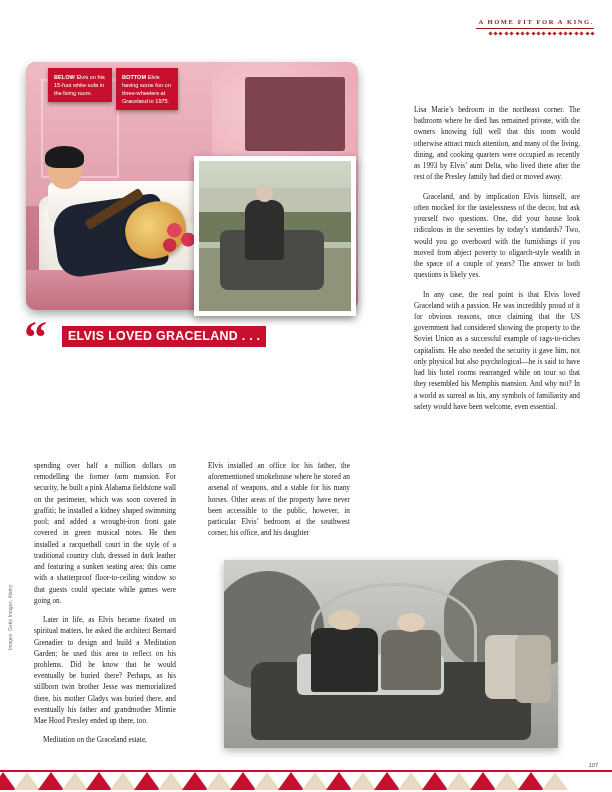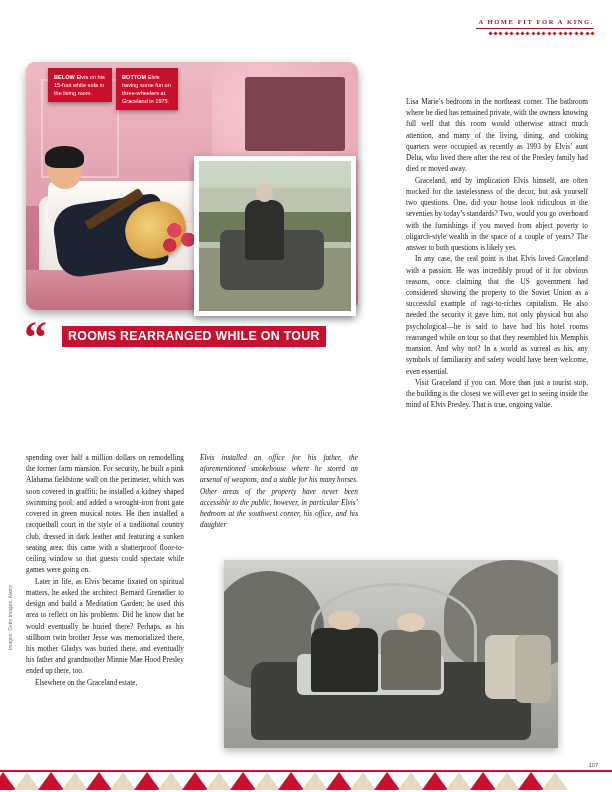--- a/index.html
+++ b/index.html
@@ -183,24 +183,24 @@
     margin-bottom:3px;
   }
 
   
   .col {
     position:absolute;
     font-size:7.3px; line-height:1.54;
     text-align:justify;
     color:#1a1a1a;
   }
-  .col p { margin:0; text-indent:9px; }
+  .col p { margin:8px; text-indent:9px; }
   .col p.first { text-indent:0; }
   .col-1 { left:26px; top:452px; width:158px; }
-  .col-2 { left:200px; top:452px; width:158px;font-style:italic; }
+  .col-2 { left:200px; top:452px; width:158px; }
   .col-3 { left:406px; top:96px; width:182px; }
 
   
   .bot-photo {
     position:absolute; left:224px; top:560px; width:334px; height:188px;
     background:#8f8f8f; overflow:hidden;
     box-shadow:0 3px 8px rgba(0,0,0,.3);
   }
   .bot-photo .bg-sky { position:absolute; inset:0; background:linear-gradient(180deg,#cfcfcb,#9a9a95); }
   .bot-photo .bush-l { position:absolute; left:-4%; top:6%; width:34%; height:62%; background:#6e6e68; border-radius:50% 50% 40% 40%; }
@@ -331,38 +331,37 @@
   <b>BELOW</b>
   <span>Elvis on his 15-foot white sofa in the living room.</span>
 </div>
 <div class="cap two">
   <b>BOTTOM</b>
   <span>Elvis having some fun on three-wheelers at Graceland in 1975.</span>
 </div>
 
 <div class="pullquote">
   <div class="quote-mark">“</div>
-  <div><span class="pq-line">ROOMS REARRANGED WHILE ON TOUR</span></div>
+  <div><span class="pq-line">ELVIS LOVED GRACELAND . . .</span></div>
 </div>
 
 <div class="col col-1">
   <p class="first">spending over half a million dollars on remodelling the former farm mansion. For security, he built a pink Alabama fieldstone wall on the perimeter, which was soon covered in graffiti; he installed a kidney shaped swimming pool; and added a wrought-iron front gate covered in green musical notes. He then installed a racquetball court in the style of a traditional country club, dressed in dark leather and featuring a sunken seating area; this came with a shatterproof floor-to-ceiling window so that guests could spectate while games were going on.</p>
   <p>Later in life, as Elvis became fixated on spiritual matters, he asked the architect Bernard Grenadier to design and build a Meditation Garden; he used this area to reflect on his problems. Did he know that he would eventually be buried there? Perhaps, as his stillborn twin brother Jesse was memorialized there, his mother Gladys was buried there, and eventually his father and grandmother Minnie Mae Hood Presley ended up there, too.</p>
-  <p>Elsewhere on the Graceland estate,</p>
+  <p>Meditation on the Graceland estate,</p>
 </div>
 
 <div class="col col-2">
   <p class="first">Elvis installed an office for his father, the aforementioned smokehouse where he stored an arsenal of weapons, and a stable for his many horses. Other areas of the property have never been accessible to the public, however, in particular Elvis’ bedroom at the southwest corner, his office, and his daughter</p>
 </div>
 
 <div class="col col-3">
   <p class="first">Lisa Marie’s bedroom in the northeast corner. The bathroom where he died has remained private, with the owners knowing full well that this room would otherwise attract much attention, and many of the living, dining, and cooking quarters were occupied as recently as 1993 by Elvis’ aunt Delta, who lived there after the rest of the Presley family had died or moved away.</p>
   <p>Graceland, and by implication Elvis himself, are often mocked for the tastelessness of the decor, but ask yourself two questions. One, did your house look ridiculous in the seventies by today’s standards? Two, would you go overboard with the furnishings if you moved from abject poverty to oligarch-style wealth in the space of a couple of years? The answer to both questions is likely yes.</p>
   <p>In any case, the real point is that Elvis loved Graceland with a passion. He was incredibly proud of it for obvious reasons, once claiming that the US government had considered showing the property to the Soviet Union as a successful example of rags-to-riches capitalism. He also needed the security it gave him, not only physical but also psychological—he is said to have had his hotel rooms rearranged while on tour so that they resembled his Memphis mansion. And why not? In a world as surreal as his, any symbols of familiarity and safety would have been welcome, even essential.</p>
-  <p>Visit Graceland if you can. More than just a tourist stop, the building is the closest we will ever get to seeing inside the mind of Elvis Presley. That is true, ongoing value.</p>
 </div>
 
 <div class="bot-photo">
   <div class="bg-sky"></div>
   <div class="bush-l"></div>
   <div class="bush-r"></div>
   <div class="gate"></div>
   <div class="car"></div>
   <div class="windshield"></div>
   <div class="driver"></div>

